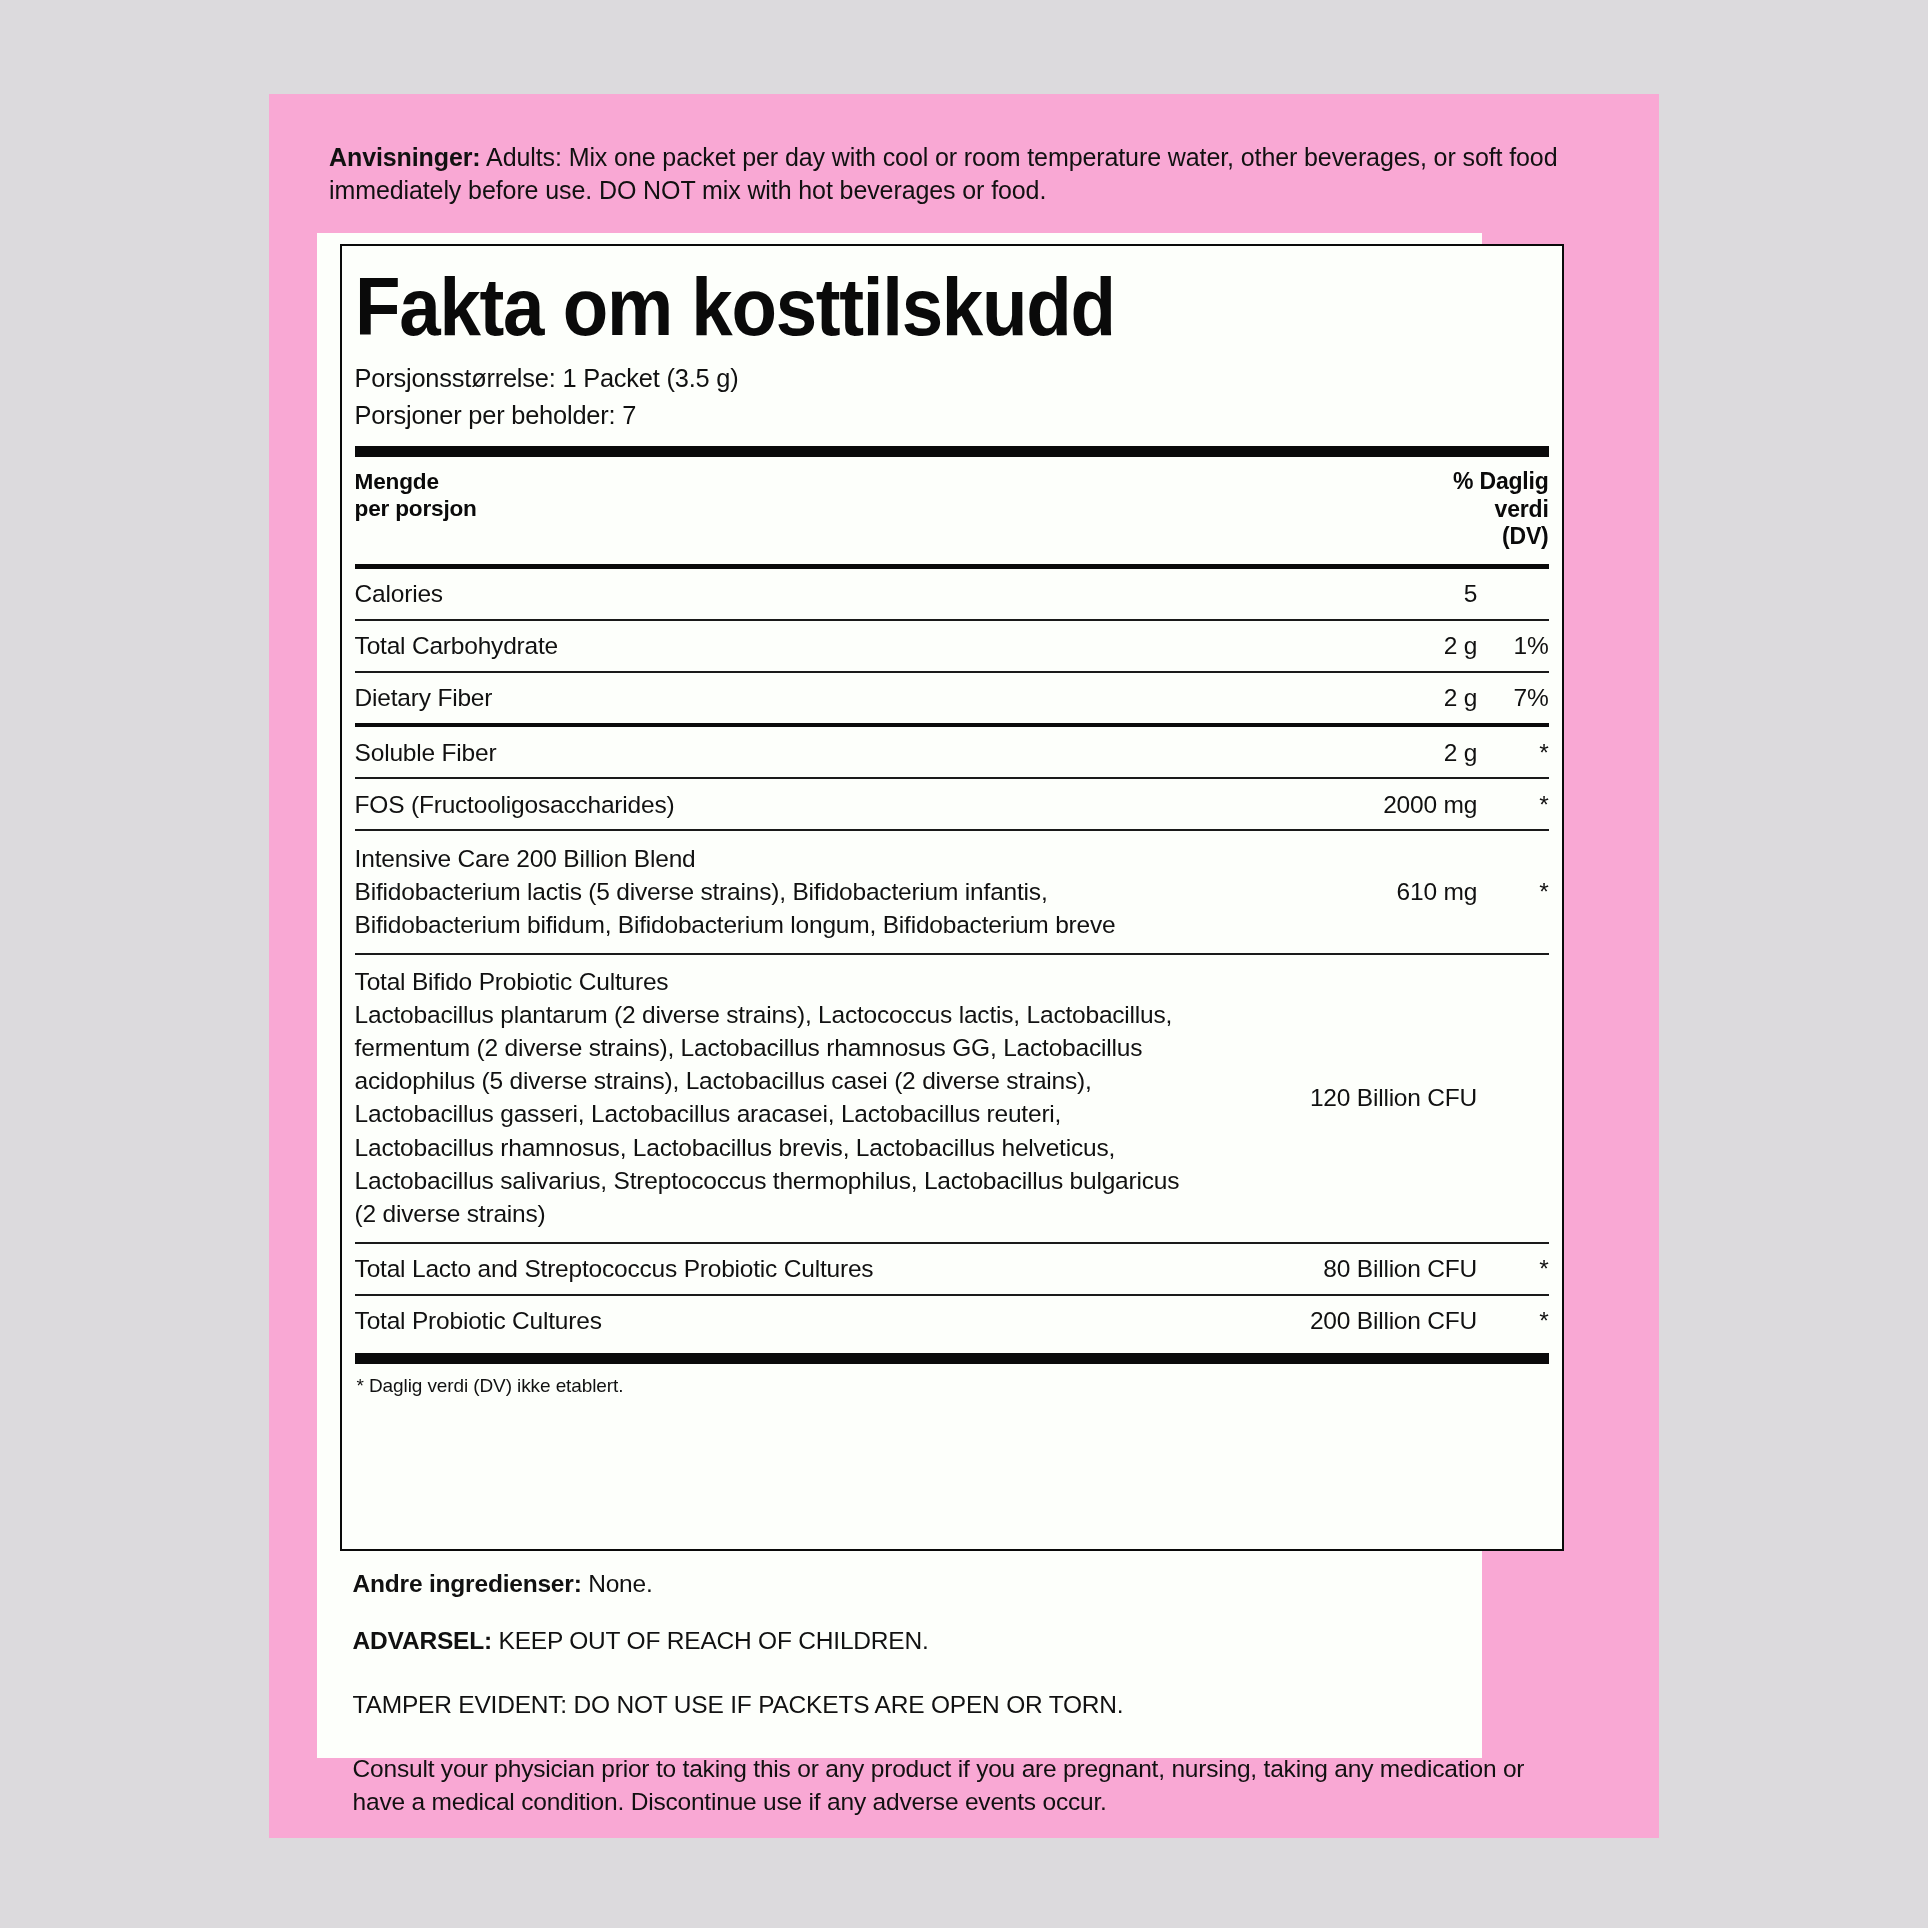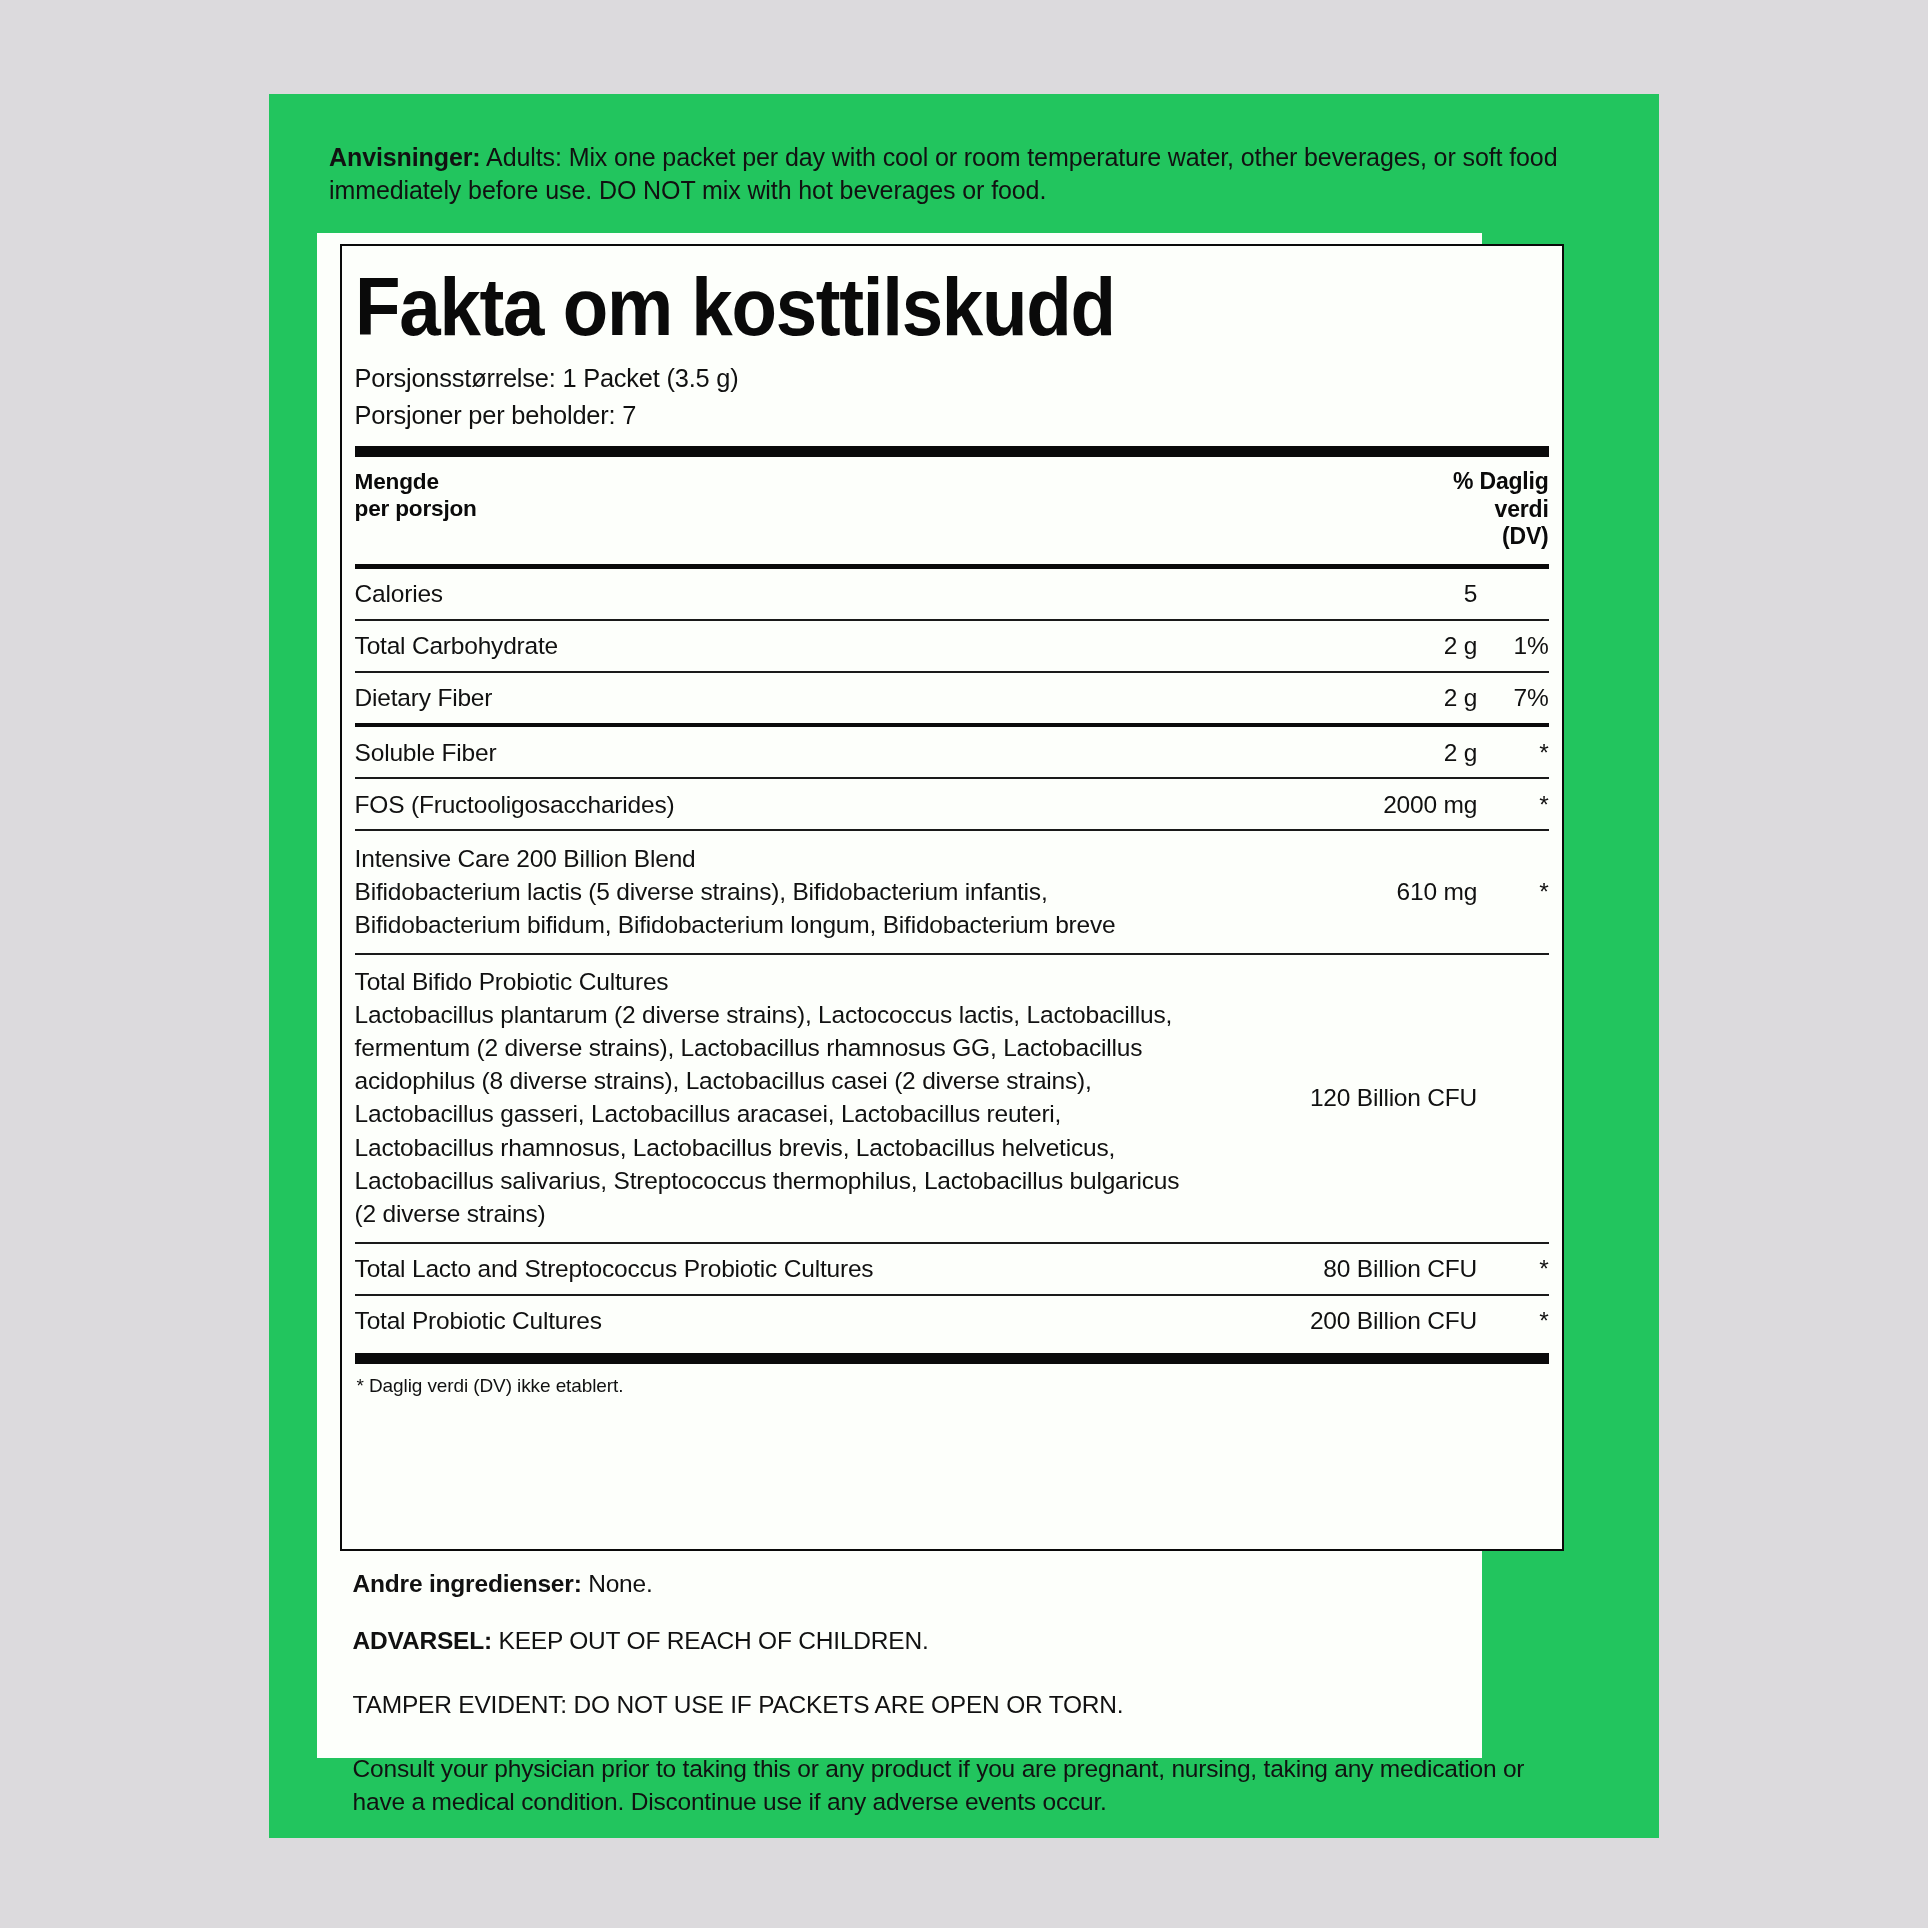--- a/index.html
+++ b/index.html
@@ -15,21 +15,21 @@
     -webkit-font-smoothing: antialiased;
   }
 
   
   #card {
     position: absolute;
     left: 269px;
     top: 94px;
     width: 1390px;
     height: 1744px;
-    background: #22c55e;
+    background: #f9a8d4;
     box-sizing: border-box;
   }
 
   
   #directions {
     position: absolute;
     left: 60px;
     top: 47px;
     width: 1269px;
     font-size: 25px;
@@ -266,21 +266,21 @@
         <div class="amt">610 mg</div>
         <div class="dv">*</div>
       </div>
       <div class="rule-thin"></div>
 
       <div class="nrow center-amt" id="bigrow">
         <div class="name">
           <span class="sub">Total Bifido Probiotic Cultures</span>
           <span class="sub">Lactobacillus plantarum (2 diverse strains), Lactococcus lactis, Lactobacillus,</span>
           <span class="sub">fermentum (2 diverse strains), Lactobacillus rhamnosus GG, Lactobacillus</span>
-          <span class="sub">acidophilus (8 diverse strains), Lactobacillus casei (2 diverse strains),</span>
+          <span class="sub">acidophilus (5 diverse strains), Lactobacillus casei (2 diverse strains),</span>
           <span class="sub">Lactobacillus gasseri, Lactobacillus aracasei, Lactobacillus reuteri,</span>
           <span class="sub">Lactobacillus rhamnosus, Lactobacillus brevis, Lactobacillus helveticus,</span>
           <span class="sub">Lactobacillus salivarius, Streptococcus thermophilus, Lactobacillus bulgaricus</span>
           <span class="sub">(2 diverse strains)</span>
         </div>
         <div class="amt">120 Billion CFU</div>
         <div class="dv"></div>
       </div>
       <div class="rule-thin"></div>
 

